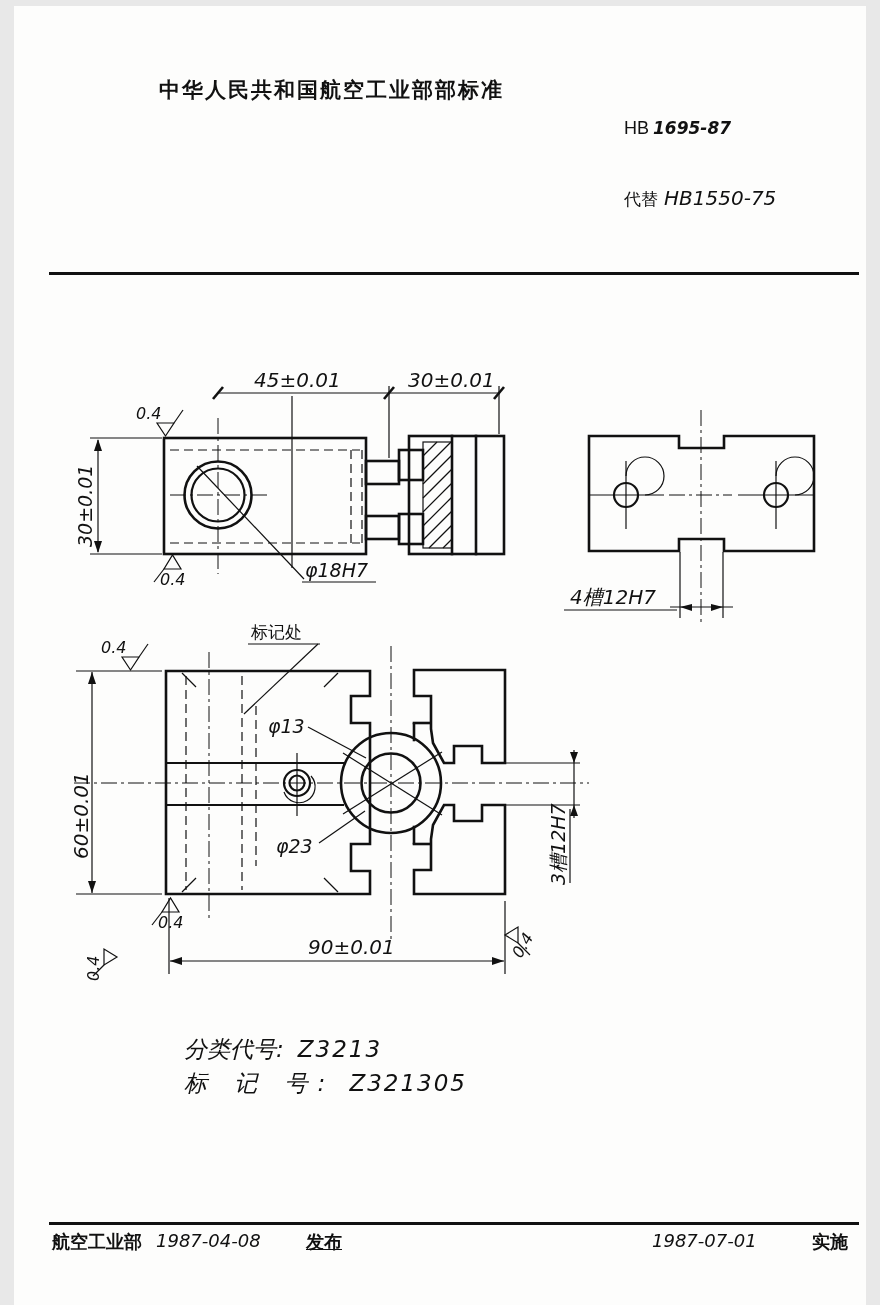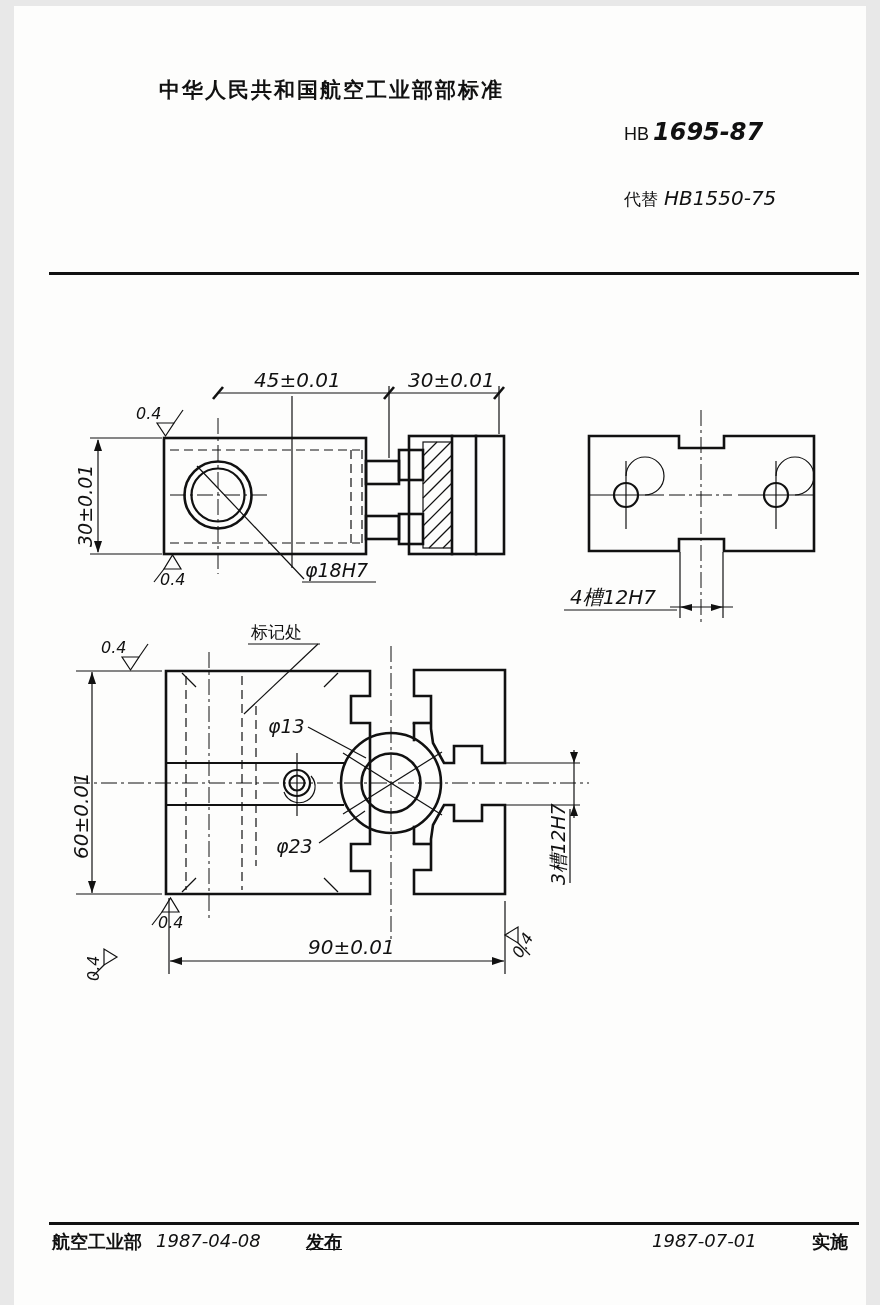--- a/index.html
+++ b/index.html
@@ -3,21 +3,21 @@
 <meta charset="utf-8">
 <style>
   html,body{margin:0;padding:0;background:#e8e8e8;}
   .page{position:relative;width:852px;height:1305px;background:#fdfdfc;margin:6px auto;
         font-family:"Liberation Sans",sans-serif;color:#111;overflow:hidden;}
   .abs{position:absolute;}
   .print-cjk{font-family:"Liberation Sans",sans-serif;font-weight:bold;}
   .hand{font-family:"DejaVu Sans",sans-serif;font-style:italic;}
   .org-title{left:145px;top:70px;font-size:21px;letter-spacing:2px;font-weight:bold;}
   .std-line{left:610px;top:112px;font-size:18px;}
-  .std-num{font-size:24px;font-weight:bold;margin-left:4px;}
+  .std-num{font-size:17px;font-weight:bold;margin-left:4px;}
   .doc-title{left:198px;top:148px;font-size:33px;font-weight:bold;font-style:italic;
              letter-spacing:9px;font-family:"DejaVu Serif",serif;}
   .rep-line{left:610px;top:180px;font-size:17px;}
   .rep-num{font-size:20px;margin-left:6px;}
   .rule{left:35px;width:810px;height:3px;background:#111;}
   .rule-top{top:266px;}
   .rule-bottom{top:1216px;}
   .codes{left:170px;top:1026px;font-size:23px;line-height:34px;}
   .code-val{font-size:23px;margin-left:14px;letter-spacing:2px;}
   .mark-label{letter-spacing:10px;}
@@ -248,20 +248,26 @@
       </g>
       <g>
         <path class="tn" d="M491,929 L504,921 L504,937 Z"></path>
           <line class="tn" x1="504" y1="937" x2="516" y2="949"></line>
         <text class="ftx" transform="translate(507,953) rotate(-60)">0.4</text>
       </g>
     </g>
   </svg>
 
   <div class="abs codes hand">
+    <div>
+      <span>分类代号:</span><span class="code-val">Z3213</span>
+    </div>
+    <div>
+      <span class="mark-label">标 记 号:</span><span class="code-val">Z321305</span>
+    </div>
   </div>
 
   <div class="abs rule rule-bottom"></div>
   <div class="abs footer-item print-cjk" style="left:38px;">航空工业部</div>
   <div class="abs footer-item hand" style="left:142px;">1987-04-08</div>
   <div class="abs footer-item print-cjk" style="left:292px;text-decoration:underline;">发布</div>
   <div class="abs footer-item hand" style="left:638px;">1987-07-01</div>
   <div class="abs footer-item print-cjk" style="left:798px;text-align:right;">实施</div>
 
 </div>

